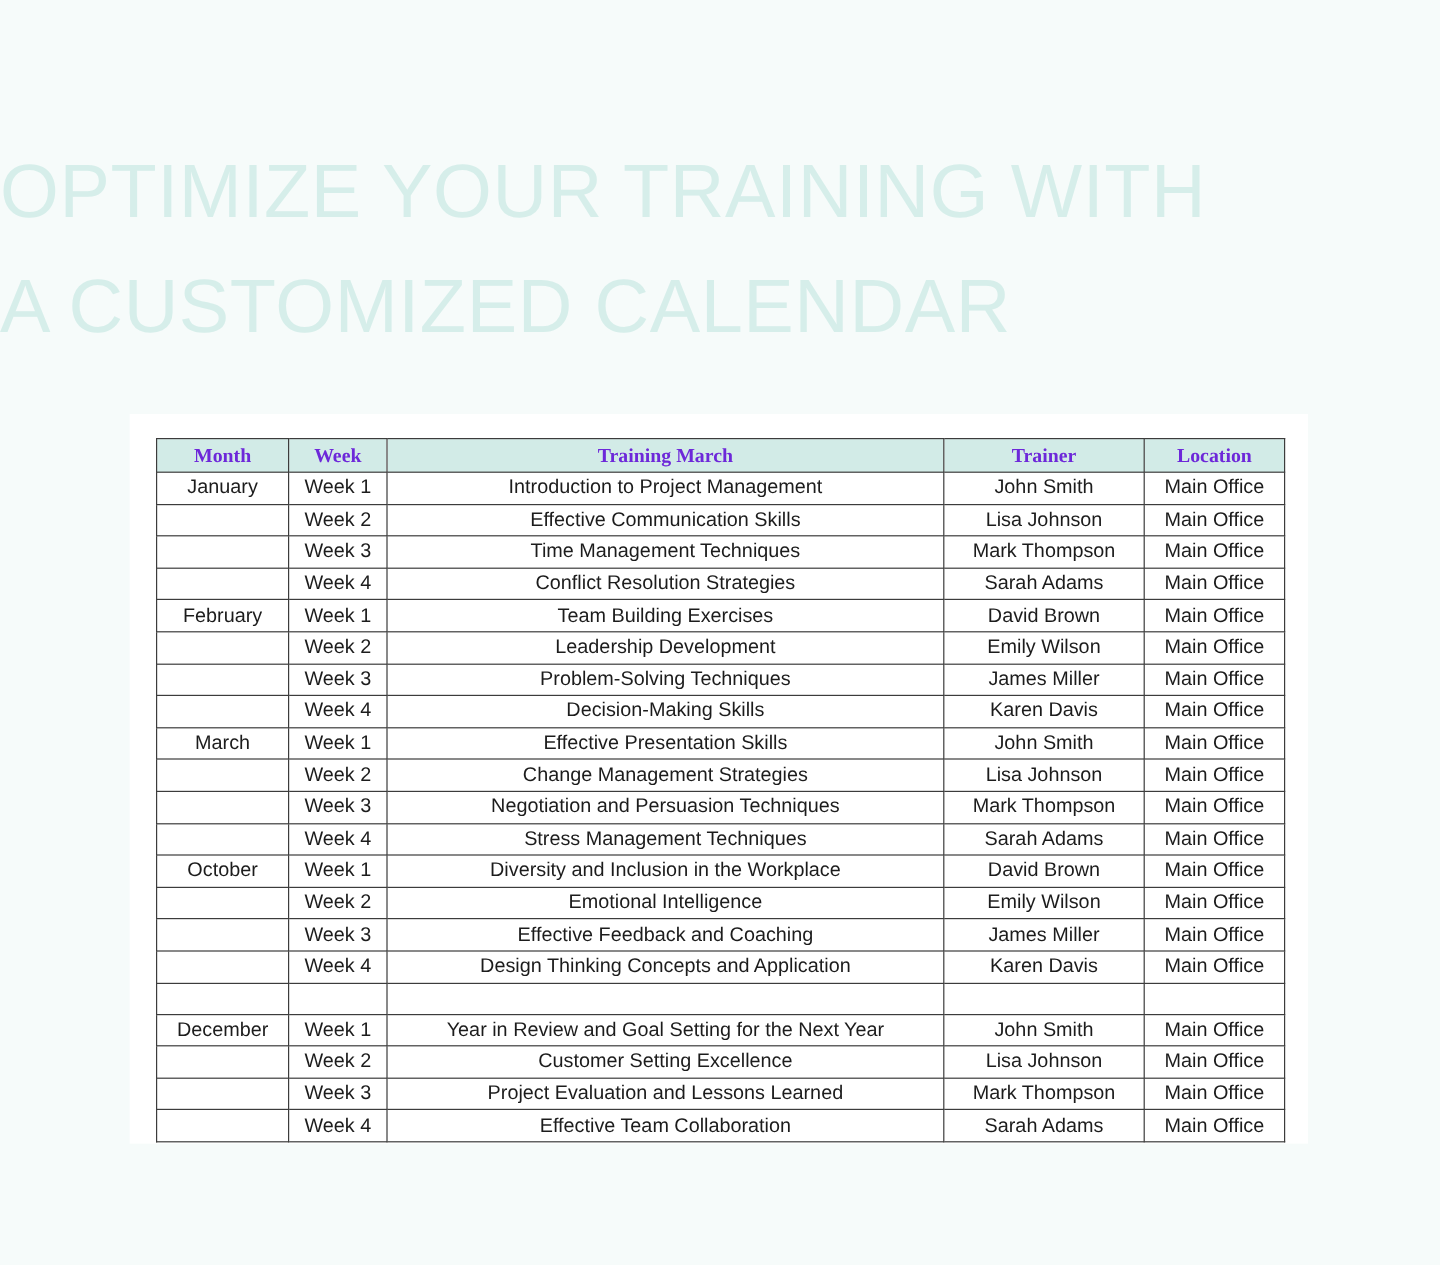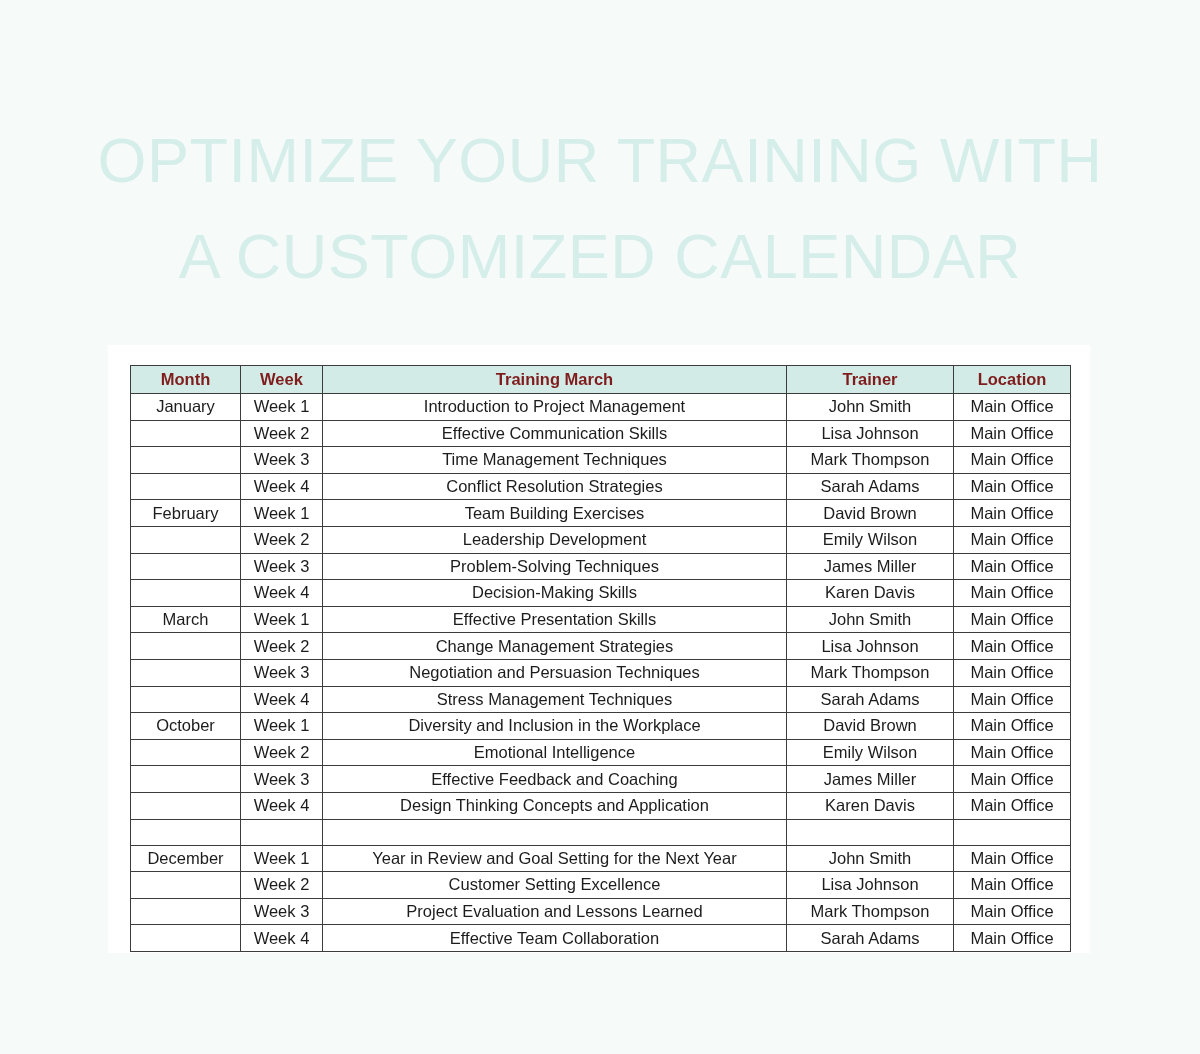--- a/index.html
+++ b/index.html
@@ -14,21 +14,21 @@
     overflow: hidden;
     position: relative;
   }
 
   
   .headline {
     position: absolute;
     left: 0;
     top: 112px;
     width: 1200px;
-    text-align: center;
+    text-align: left;
     color: #d6eeea;
     font-size: 63px;
     line-height: 96px;
     font-weight: 300;
     letter-spacing: 0.5px;
     white-space: pre-line;
     user-select: none;
   }
 
   
@@ -61,21 +61,22 @@
     font-weight: normal;
     background: #ffffff;
     overflow: hidden;
     white-space: nowrap;
   }
   .sheet thead th {
     background: #d2ebe7;
     font-weight: bold;
     height: 27px;
     font-size: 16.5px;
-    color: #7f1d1d;
+    color: #6d28d9;
+    font-family: Liberation Serif, serif;
   }
 
   
   .col-month    { width: 110px; }
   .col-week     { width: 82px;  }
   .col-topic    { width: 464px; }
   .col-trainer  { width: 167px; }
   .col-location { width: 117px; }
 
   .row-blank td { height: 25px; }

